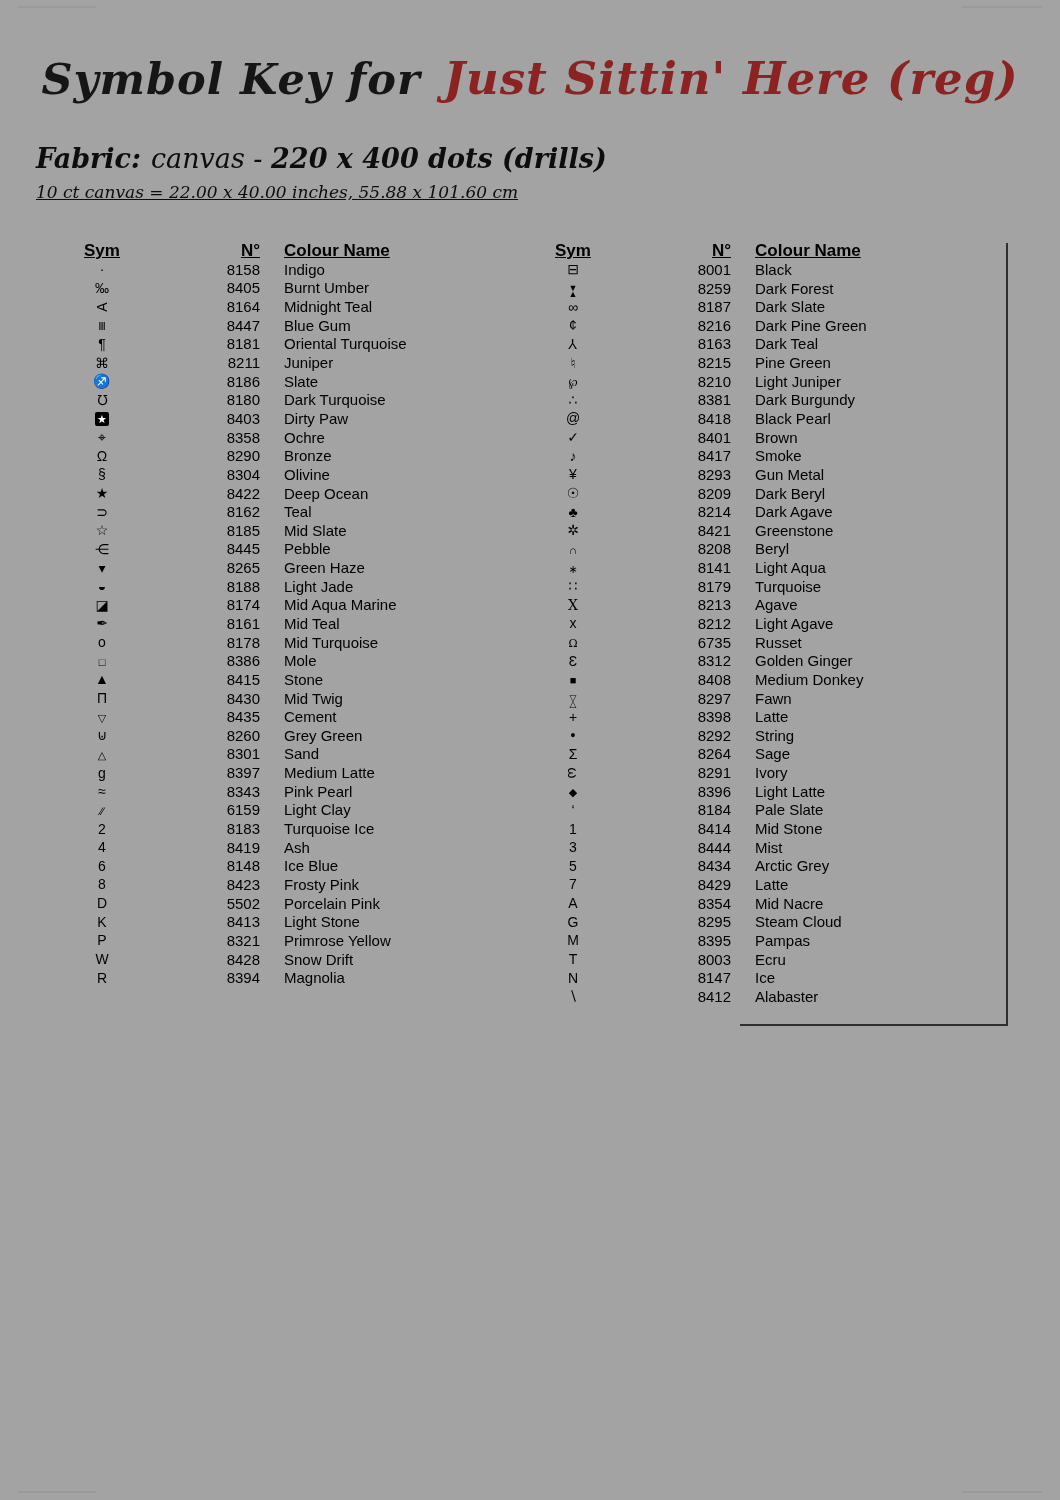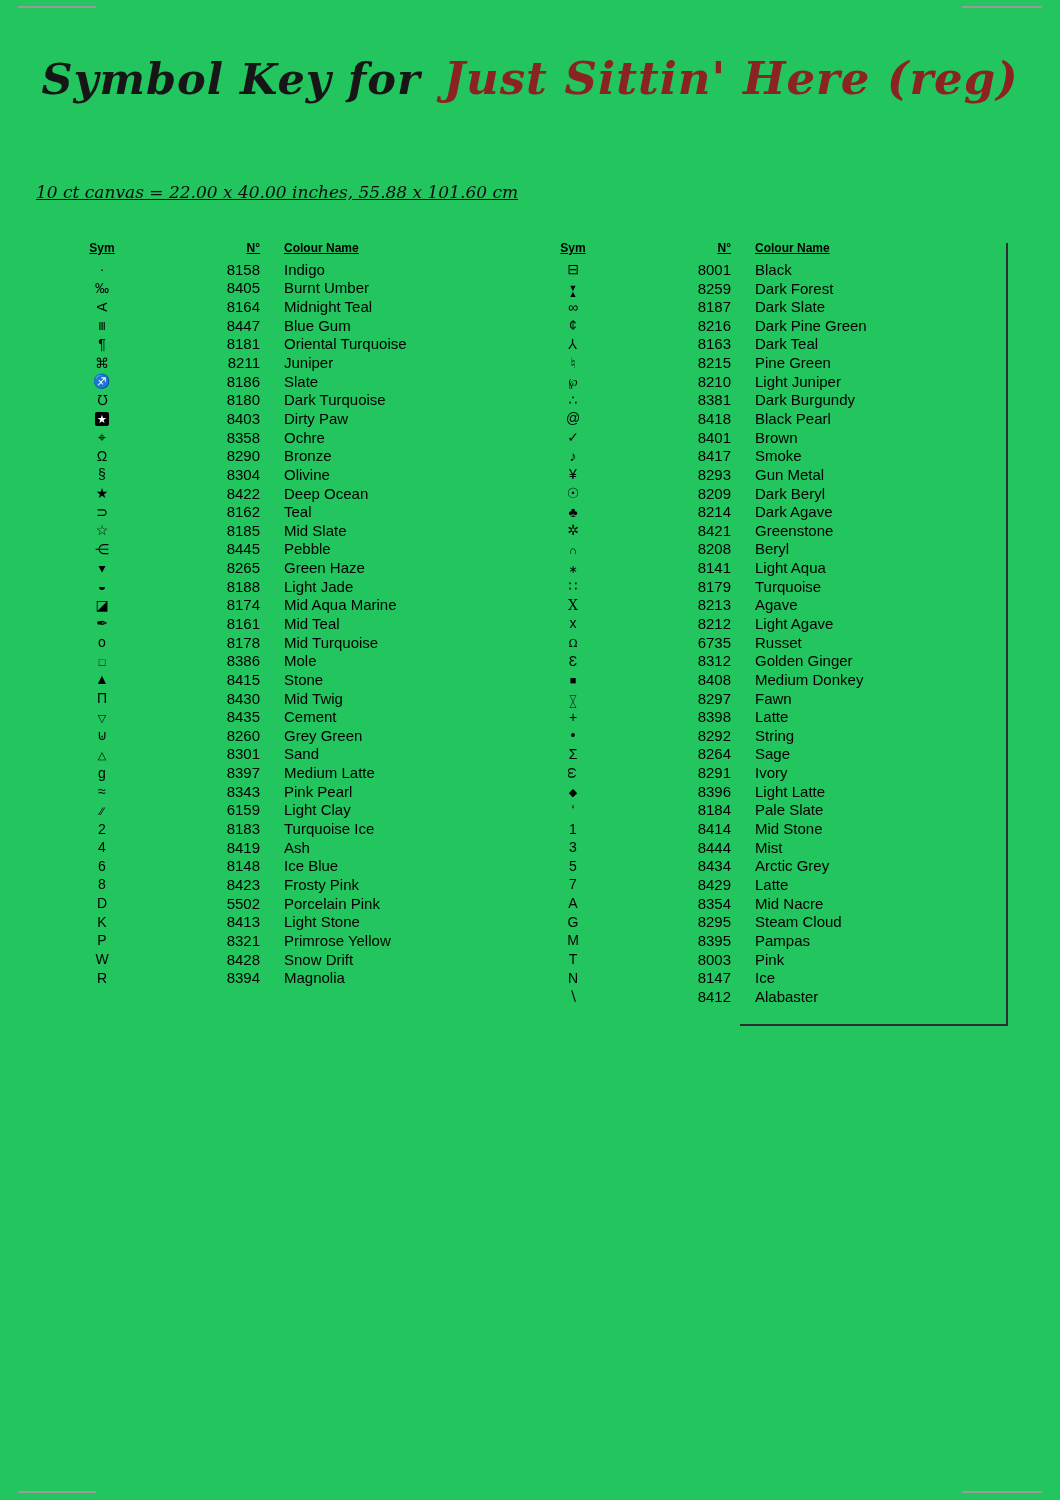--- a/index.html
+++ b/index.html
@@ -1,18 +1,18 @@
 <!DOCTYPE html>
 <html><head>
 <meta charset="utf-8">
 <style>
   html,body{margin:0;padding:0;}
   body{width:1060px;height:1500px;background:#ffffff;position:relative;
        font-family:"Liberation Sans",sans-serif;color:#111;}
-  .page{position:absolute;inset:0;background:#22c55e;overflow:hidden;}
+  .page{position:absolute;inset:0;background:#a3a3a3;overflow:hidden;}
 
   
   .edge{position:absolute;background:#9a9a9a;}
   .edge.h{height:2px;}
 
   
   .title{position:absolute;top:52px;left:0;width:100%;text-align:center;
          font-family:"DejaVu Serif",serif;font-style:italic;white-space:nowrap;}
   .title .t-black{font-size:43px;font-weight:bold;color:#161616;letter-spacing:1px;}
   .title .t-red{font-size:45px;font-weight:bold;letter-spacing:1px;margin-left:18px;}
@@ -23,21 +23,21 @@
   .fabric .f-label{font-weight:bold;margin-right:10px;}
   .fabric .f-bold{font-weight:bold;}
   .fabric2{position:absolute;left:36px;top:182px;font-family:"DejaVu Serif",serif;
            font-style:italic;font-size:17px;color:#0d0d0d;white-space:nowrap;text-decoration:underline;}
 
   
   .keytable{position:absolute;top:241px;}
   .keytable.left{left:62px;width:440px;}
   .keytable.right{left:533px;width:474px;}
   .thead{display:grid;grid-template-columns:80px 118px 1fr;height:19px;
-         font-size:12px;font-weight:bold;color:#000;}
+         font-size:17px;font-weight:bold;color:#000;}
   .thead .h-sym{text-align:center;text-decoration:underline;}
   .thead .h-num{text-align:right;text-decoration:underline;}
   .thead .h-name{padding-left:24px;}
   .thead .h-name span{text-decoration:underline;}
   .trow{display:grid;grid-template-columns:80px 118px 1fr;height:18.65px;
         align-items:center;font-size:15px;color:#000;}
   .c-sym{text-align:center;font-size:14px;line-height:1;}
   .c-num{text-align:right;}
   .c-name{padding-left:24px;white-space:nowrap;}
   .c-sym .inv{display:inline-block;background:#000;color:#fff;font-size:11px;
@@ -60,20 +60,23 @@
   <div class="edge h" style="left:18px;top:6px;width:78px;"></div>
   <div class="edge h" style="left:962px;top:6px;width:80px;"></div>
   <div class="edge h" style="left:18px;top:1491px;width:78px;"></div>
   <div class="edge h" style="left:962px;top:1491px;width:80px;"></div>
 
   <div class="title">
     <span class="t-black">Symbol Key for</span>
     <span class="t-red" style="color: rgb(139, 35, 34);">Just Sittin' Here (reg)</span>
   </div>
 
+  <div class="fabric">
+    <span class="f-label">Fabric:</span><span>canvas - </span><span class="f-bold">220 x 400 dots (drills)</span>
+  </div>
   <div class="fabric2">10 ct canvas = 22.00 x 40.00 inches, 55.88 x 101.60 cm</div>
 
   <div class="keytable left">
     <div class="thead">
       <div class="h-sym">Sym</div>
       <div class="h-num">N°</div>
       <div class="h-name"><span>Colour Name</span></div>
     </div>
     <div class="tbody" id="tbody-left">
         <div class="trow">
@@ -468,21 +471,21 @@
           <div class="c-name">Steam Cloud</div>
         </div>
         <div class="trow">
           <div class="c-sym"><span class="">M</span></div>
           <div class="c-num">8395</div>
           <div class="c-name">Pampas</div>
         </div>
         <div class="trow">
           <div class="c-sym"><span class="">T</span></div>
           <div class="c-num">8003</div>
-          <div class="c-name">Pink</div>
+          <div class="c-name">Ecru</div>
         </div>
         <div class="trow">
           <div class="c-sym"><span class="">N</span></div>
           <div class="c-num">8147</div>
           <div class="c-name">Ice</div>
         </div>
         <div class="trow">
           <div class="c-sym"><span class="">∖</span></div>
           <div class="c-num">8412</div>
           <div class="c-name">Alabaster</div>

